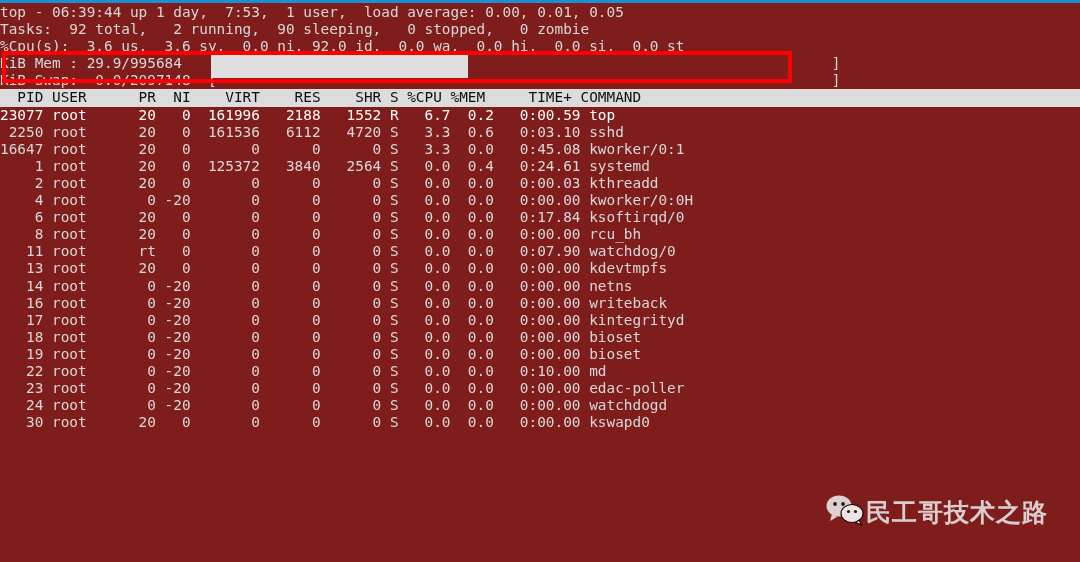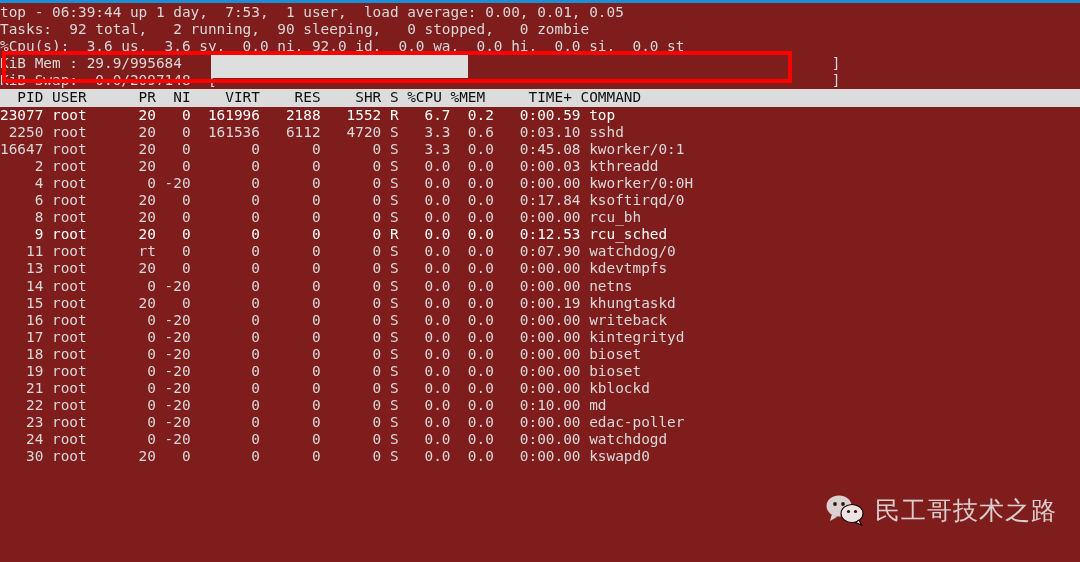--- a/index.html
+++ b/index.html
@@ -64,22 +64,23 @@
     box-sizing: border-box;
     pointer-events: none;
   }
 
   
   #watermark {
     position: absolute;
     left: 826px;
     top: 494px;
     display: flex;
-    gap: 9px;
+    align-items: center;
     opacity: 0.88;
+    font-weight: bold;
   }
   #watermark .wm-text {
     color: #e6e6e6;
     font-size: 25px;
     font-family: "DejaVu Sans", "Liberation Sans", sans-serif;
     letter-spacing: 1px;
     white-space: nowrap;
   }
 </style>
 </head>
@@ -93,34 +94,32 @@
     <span class="line">top - 06:39:44 up 1 day,  7:53,  1 user,  load average: 0.00, 0.01, 0.05</span>
     <span class="line">Tasks:  92 total,   2 running,  90 sleeping,   0 stopped,   0 zombie</span>
     <span class="line">%Cpu(s):  3.6 us,  3.6 sy,  0.0 ni, 92.0 id,  0.0 wa,  0.0 hi,  0.0 si,  0.0 st</span>
     <span class="line">KiB Mem : 29.9/995684   [                                                                       ]</span>
     <span class="line">KiB Swap:  0.0/2097148  [                                                                       ]</span>
     <span class="line hdrrow">  PID USER      PR  NI    VIRT    RES    SHR S %CPU %MEM     TIME+ COMMAND</span>
     <div id="rows">
         <span class="line rowbold">23077 root      20   0  161996   2188   1552 R   6.7  0.2   0:00.59 top</span>
         <span class="line"> 2250 root      20   0  161536   6112   4720 S   3.3  0.6   0:03.10 sshd</span>
         <span class="line">16647 root      20   0       0      0      0 S   3.3  0.0   0:45.08 kworker/0:1</span>
+        <span class="line">    1 root      20   0  125372   3840   2564 S   0.0  0.4   0:24.61 systemd</span>
         <span class="line">    2 root      20   0       0      0      0 S   0.0  0.0   0:00.03 kthreadd</span>
         <span class="line">    4 root       0 -20       0      0      0 S   0.0  0.0   0:00.00 kworker/0:0H</span>
         <span class="line">    6 root      20   0       0      0      0 S   0.0  0.0   0:17.84 ksoftirqd/0</span>
         <span class="line">    8 root      20   0       0      0      0 S   0.0  0.0   0:00.00 rcu_bh</span>
-        <span class="line rowbold">    9 root      20   0       0      0      0 R   0.0  0.0   0:12.53 rcu_sched</span>
         <span class="line">   11 root      rt   0       0      0      0 S   0.0  0.0   0:07.90 watchdog/0</span>
         <span class="line">   13 root      20   0       0      0      0 S   0.0  0.0   0:00.00 kdevtmpfs</span>
         <span class="line">   14 root       0 -20       0      0      0 S   0.0  0.0   0:00.00 netns</span>
-        <span class="line">   15 root      20   0       0      0      0 S   0.0  0.0   0:00.19 khungtaskd</span>
         <span class="line">   16 root       0 -20       0      0      0 S   0.0  0.0   0:00.00 writeback</span>
         <span class="line">   17 root       0 -20       0      0      0 S   0.0  0.0   0:00.00 kintegrityd</span>
         <span class="line">   18 root       0 -20       0      0      0 S   0.0  0.0   0:00.00 bioset</span>
         <span class="line">   19 root       0 -20       0      0      0 S   0.0  0.0   0:00.00 bioset</span>
-        <span class="line">   21 root       0 -20       0      0      0 S   0.0  0.0   0:00.00 kblockd</span>
         <span class="line">   22 root       0 -20       0      0      0 S   0.0  0.0   0:10.00 md</span>
         <span class="line">   23 root       0 -20       0      0      0 S   0.0  0.0   0:00.00 edac-poller</span>
         <span class="line">   24 root       0 -20       0      0      0 S   0.0  0.0   0:00.00 watchdogd</span>
         <span class="line">   30 root      20   0       0      0      0 S   0.0  0.0   0:00.00 kswapd0</span>
       </div>
   </div>
 
   <div class="gauge-fill" style="left:211px; top:55px; width:257px; height:23px;"></div>
 
   <div id="red-box"></div>

